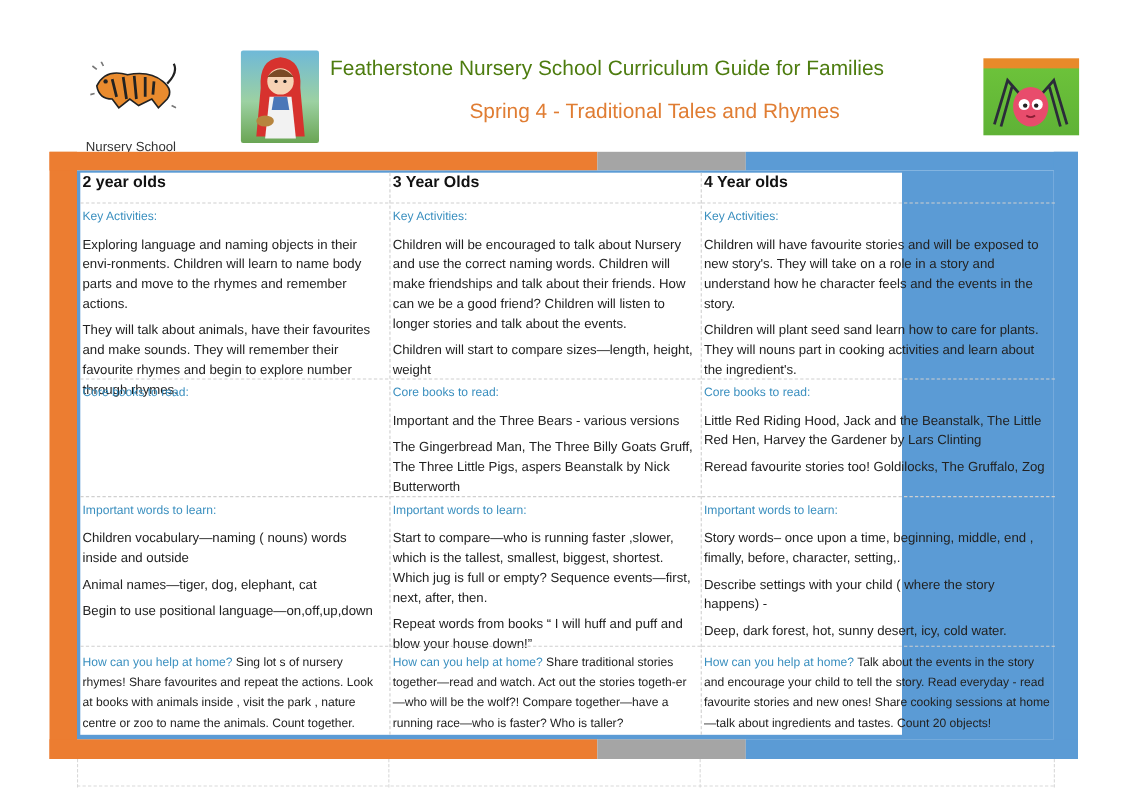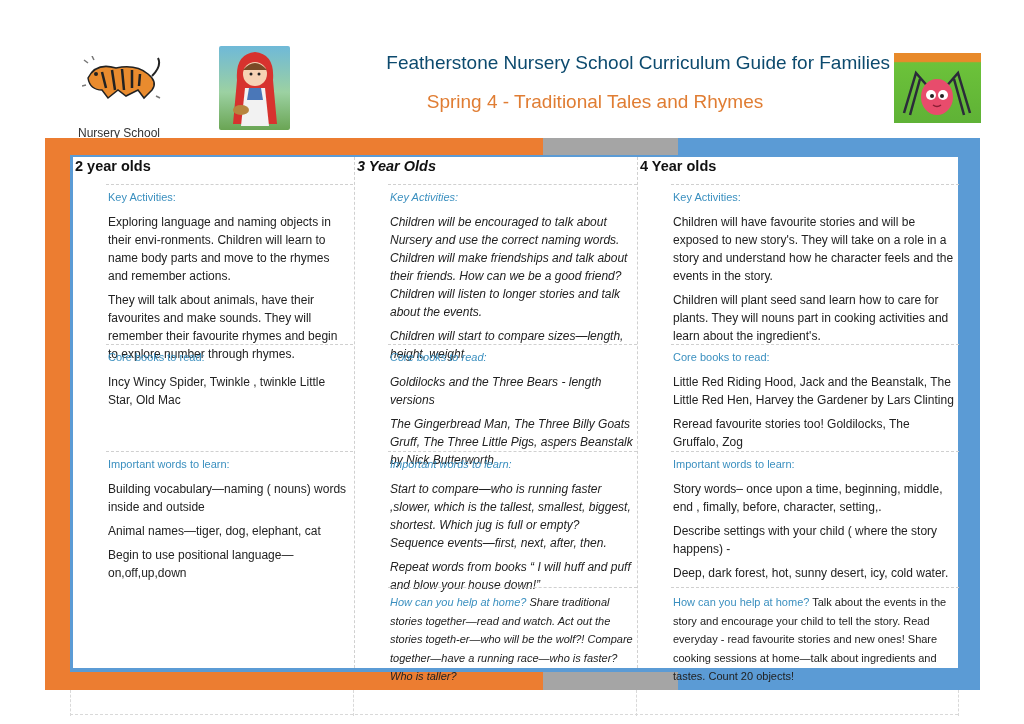--- a/index.html
+++ b/index.html
@@ -11,42 +11,42 @@
   }
   .abs { position: absolute; }
 
   
   .logo { left: 52px; top: 48px; width: 130px; height: 88px; }
   .tiger-body { left: 30px; top: 8px; width: 80px; height: 46px; }
   .logo-word { left: 8px; top: 56px; width: 122px; font-size: 22px; font-weight: bold; color: #222; letter-spacing: -0.5px; }
   .logo-sub { left: 26px; top: 78px; width: 104px; font-size: 12px; color: #333; }
   .pic-redhood { left: 219px; top: 46px; width: 71px; height: 84px; background: linear-gradient(#6fb9d8 0%, #9cd1a2 55%, #6aa554 100%); border-radius: 2px; overflow: hidden; }
   .pic-spider { left: 894px; top: 53px; width: 87px; height: 70px; background: linear-gradient(#e88a2a 0%, #e88a2a 12%, #6cc23a 14%, #5fb236 100%); overflow: hidden; }
-  .title1 { left: 300px; top: 52px; width: 590px; text-align: right; font-size: 19px; color: #0c4a6e; }
+  .title1 { left: 300px; top: 52px; width: 590px; text-align: left; font-size: 19px; color: #4d7c0f; }
   .title2 { left: 300px; top: 91px; width: 590px; text-align: center; font-size: 19px; color: #e07d33; }
 
   
   .f-orange-left { left: 45px; top: 138px; width: 25px; height: 552px; background: #ec7d31; }
   .f-orange-top { left: 45px; top: 138px; width: 498px; height: 17px; background: #ec7d31; }
   .f-gray-top { left: 543px; top: 138px; width: 135px; height: 17px; background: #a5a5a5; }
   .f-blue-top { left: 678px; top: 138px; width: 302px; height: 17px; background: #5b9bd5; }
   .f-blue-right { left: 958px; top: 138px; width: 22px; height: 552px; background: #5b9bd5; }
   .f-orange-bot { left: 45px; top: 672px; width: 498px; height: 18px; background: #ec7d31; }
   .f-gray-bot { left: 543px; top: 672px; width: 135px; height: 18px; background: #a5a5a5; }
   .f-blue-bot { left: 678px; top: 672px; width: 302px; height: 18px; background: #5b9bd5; }
   .f-inner { left: 70px; top: 155px; width: 888px; height: 517px; background: #5b9bd5; }
-  .table-wrap { left: 73px; top: 157px; width: 885px; height: 511px; background: #ffffff; }
+  .table-wrap { left: 73px; top: 157px; width: 747px; height: 511px; background: #ffffff; }
 
   
   .col { position: absolute; top: 0; height: 100%; }
   .col1 { left: 0; width: 280px; }
-  .col2 { left: 281px; width: 282px; border-left: 1px dashed #d0d0d0; font-style: italic; }
+  .col2 { left: 281px; width: 282px; border-left: 1px dashed #d0d0d0; }
   .col3 { left: 564px; width: 321px; border-left: 1px dashed #d0d0d0; }
   .cell { position: absolute; left: 0; right: 0; padding: 0 4px 0 2px; box-sizing: border-box; }
-  .cell.sep { border-top: 1px dashed #d0d0d0; margin-left: 33px; }
+  .cell.sep { border-top: 1px dashed #d0d0d0; }
   .r-head { top: 0; height: 27px; }
   .r-key { top: 27px; height: 160px; }
   .r-books { top: 187px; height: 107px; }
   .r-words { top: 294px; height: 136px; }
   .r-help { top: 430px; height: 81px; }
 
   .col-title { font-size: 14.5px; font-weight: bold; color: #111; margin: 1px 0 0 0; }
   .sec-label { font-size: 11px; color: #3a8fbf; margin: 6px 0 10px 0; }
   .para { font-size: 12px; line-height: 18px; color: #222; margin: 0 0 6px 0; }
   .help { font-size: 11px; line-height: 18.5px; color: #222; margin: 5px 0 0 0; }
@@ -113,42 +113,44 @@
     <div class="cell r-head">
       <div class="col-title">2 year olds</div>
     </div>
     <div class="cell r-key sep">
       <div class="sec-label">Key Activities:</div>
       <p class="para">Exploring language and naming objects in their envi-ronments. Children will learn to name body parts and move to the rhymes and remember actions.</p>
       <p class="para">They will talk about animals, have their favourites and make sounds. They will remember their favourite rhymes and begin to explore number through rhymes.</p>
     </div>
     <div class="cell r-books sep">
       <div class="sec-label">Core books to read:</div>
-      <p class="para">Incy Wincy Spider, Twinkle , twinkle Little Star, Old Mac</p>
     </div>
     <div class="cell r-words sep">
       <div class="sec-label">Important words to learn:</div>
-      <p class="para">Building vocabulary—naming ( nouns) words inside and outside</p>
+      <p class="para">Children vocabulary—naming ( nouns) words inside and outside</p>
       <p class="para">Animal names—tiger, dog, elephant, cat</p>
       <p class="para">Begin to use positional language—on,off,up,down</p>
+    </div>
+    <div class="cell r-help sep">
+      <p class="help"><span class="lbl">How can you help at home?</span><span> Sing lot s of nursery rhymes! Share favourites and repeat the actions. Look at books with animals inside , visit the park , nature centre or zoo to name the animals.  Count together.</span></p>
     </div>
   </div>
 
   <div class="col col2">
     <div class="cell r-head">
       <div class="col-title">3 Year Olds</div>
     </div>
     <div class="cell r-key sep">
       <div class="sec-label">Key Activities:</div>
       <p class="para">Children will be encouraged to talk about Nursery  and use the correct naming words. Children will make friendships and talk about their friends. How can we be a good friend?  Children will listen to longer stories and talk about the events.</p>
       <p class="para">Children will start to compare sizes—length, height, weight</p>
     </div>
     <div class="cell r-books sep">
       <div class="sec-label">Core books to read:</div>
-      <p class="para">Goldilocks and the Three Bears  - length versions</p>
+      <p class="para">Important and the Three Bears  - various versions</p>
       <p class="para">The Gingerbread Man, The Three Billy Goats Gruff, The Three Little Pigs, aspers Beanstalk  by Nick Butterworth</p>
     </div>
     <div class="cell r-words sep">
       <div class="sec-label">Important words to learn:</div>
       <p class="para">Start to compare—who is running faster ,slower, which is the tallest, smallest, biggest, shortest. Which jug is full or empty? Sequence events—first, next, after, then.</p>
       <p class="para">Repeat words from books “ I will huff and puff and blow your house down!”</p>
     </div>
     <div class="cell r-help sep">
       <p class="help"><span class="lbl">How can you help at home?</span><span> Share traditional stories together—read and watch. Act out the stories togeth-er—who will be the wolf?! Compare together—have a running race—who is faster? Who is taller?</span></p>
     </div>

